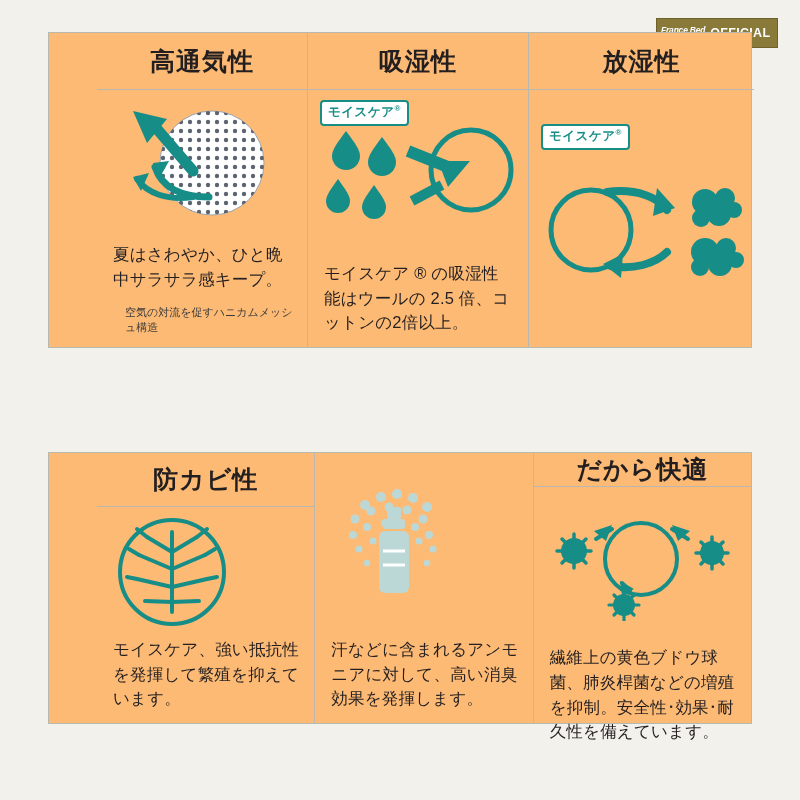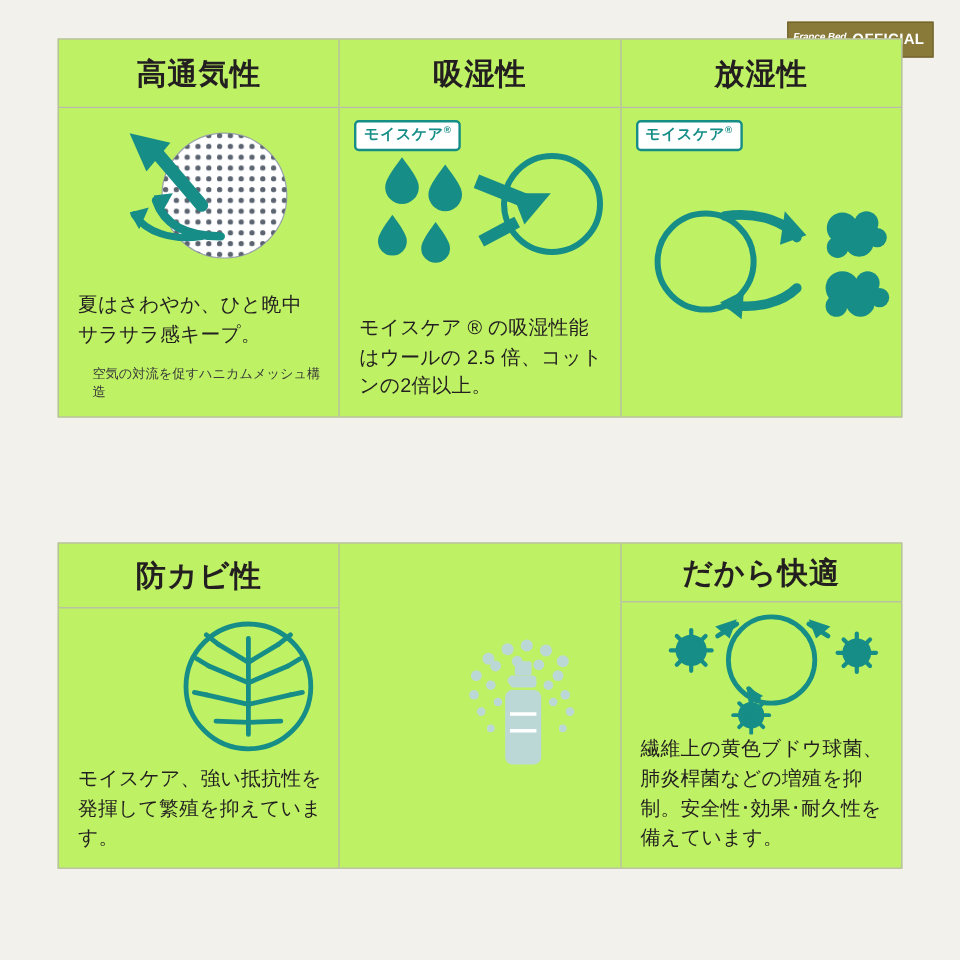--- a/index.html
+++ b/index.html
@@ -68,55 +68,56 @@
     padding-left: 2px;
   }
 
   
   .grid {
     position: absolute;
     left: 48px;
     width: 704px;
     border: 1px solid #b9b7b1;
     box-sizing: border-box;
-    background: #bef264;
-    display: flex;
+    background: #fdba74;
+    display: flex;
+    padding-left: 48px;
   }
   .grid.top { top: 32px; height: 316px; }
   .grid.bottom { top: 452px; height: 272px; }
 
   .cell {
     flex: 1 1 0;
     box-sizing: border-box;
     border-right: 1px solid #b9b7b1;
     display: flex;
     flex-direction: column;
     position: relative;
   }
-  .cell:last-child { border-right: none; }
+  .cell:last-child { border-right: none; gap: 24px; }
 
   .cell-head {
     height: 56px;
     border-bottom: 1px solid #b9b7b1;
     display: flex;
     align-items: center;
     justify-content: center;
     font-size: 25px;
     font-weight: bold;
     letter-spacing: 1px;
     color: #231f20;
   }
   .grid.bottom .cell-head { height: 54px; }
 
   .cell-art {
     flex: 1 1 auto;
     position: relative;
     display: flex;
     align-items: center;
-    justify-content: flex-end;
+    justify-content: flex-start;
   }
 
   .moist-tag {
     position: absolute;
     top: 10px;
     left: 12px;
     border: 2px solid #168d86;
     border-radius: 4px;
     padding: 2px 6px 3px 6px;
     font-size: 12.5px;
@@ -307,20 +308,21 @@
             <rect x="72" y="30" width="14" height="12" rx="2"></rect>
             <rect x="68" y="42" width="22" height="10" rx="3"></rect>
             <rect x="64" y="54" width="30" height="62" rx="6"></rect>
           </g>
           <g stroke="#ffffff" stroke-width="3">
             <line x1="68" y1="74" x2="90" y2="74"></line>
             <line x1="68" y1="88" x2="90" y2="88"></line>
           </g>
         </svg>
       </div>
+      <div class="cell-text">汗などに含まれるアンモニアに対して、高い消臭効果を発揮します。</div>
     </div>
 
     <div class="cell">
       <div class="cell-head">だから快適</div>
       <div class="cell-art">
         <svg width="215" height="110" viewBox="0 0 215 110">
           <circle cx="107" cy="48" r="36" fill="none" stroke="#168d86" stroke-width="4"></circle>
           <g fill="#168d86">
             <g transform="translate(40,40)">
               <circle cx="0" cy="0" r="13"></circle>

